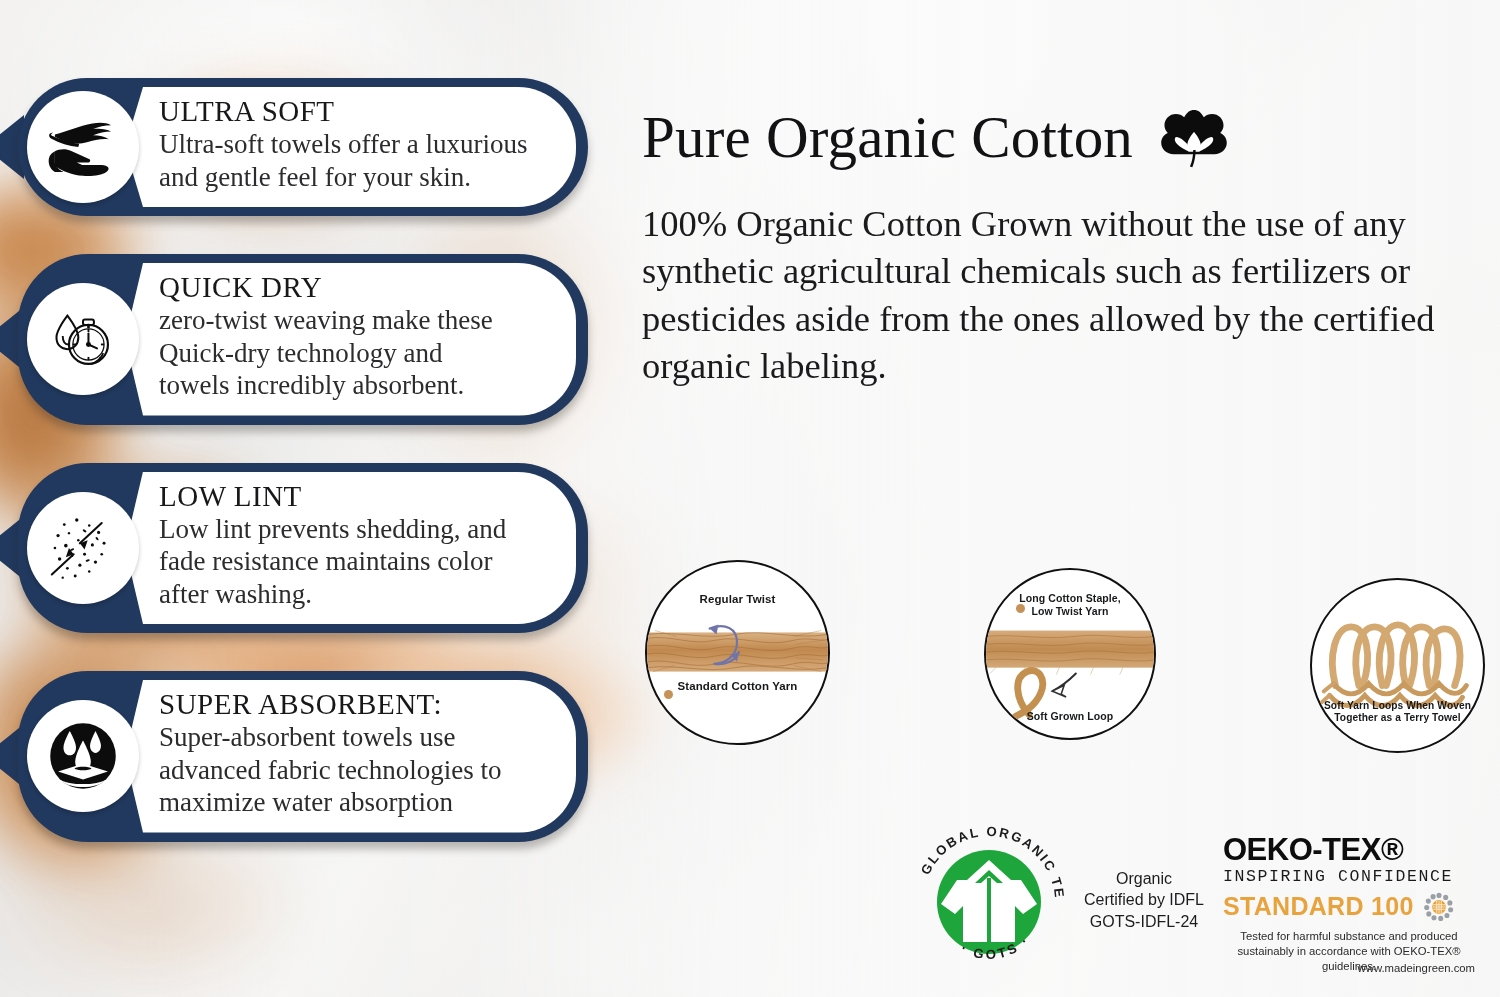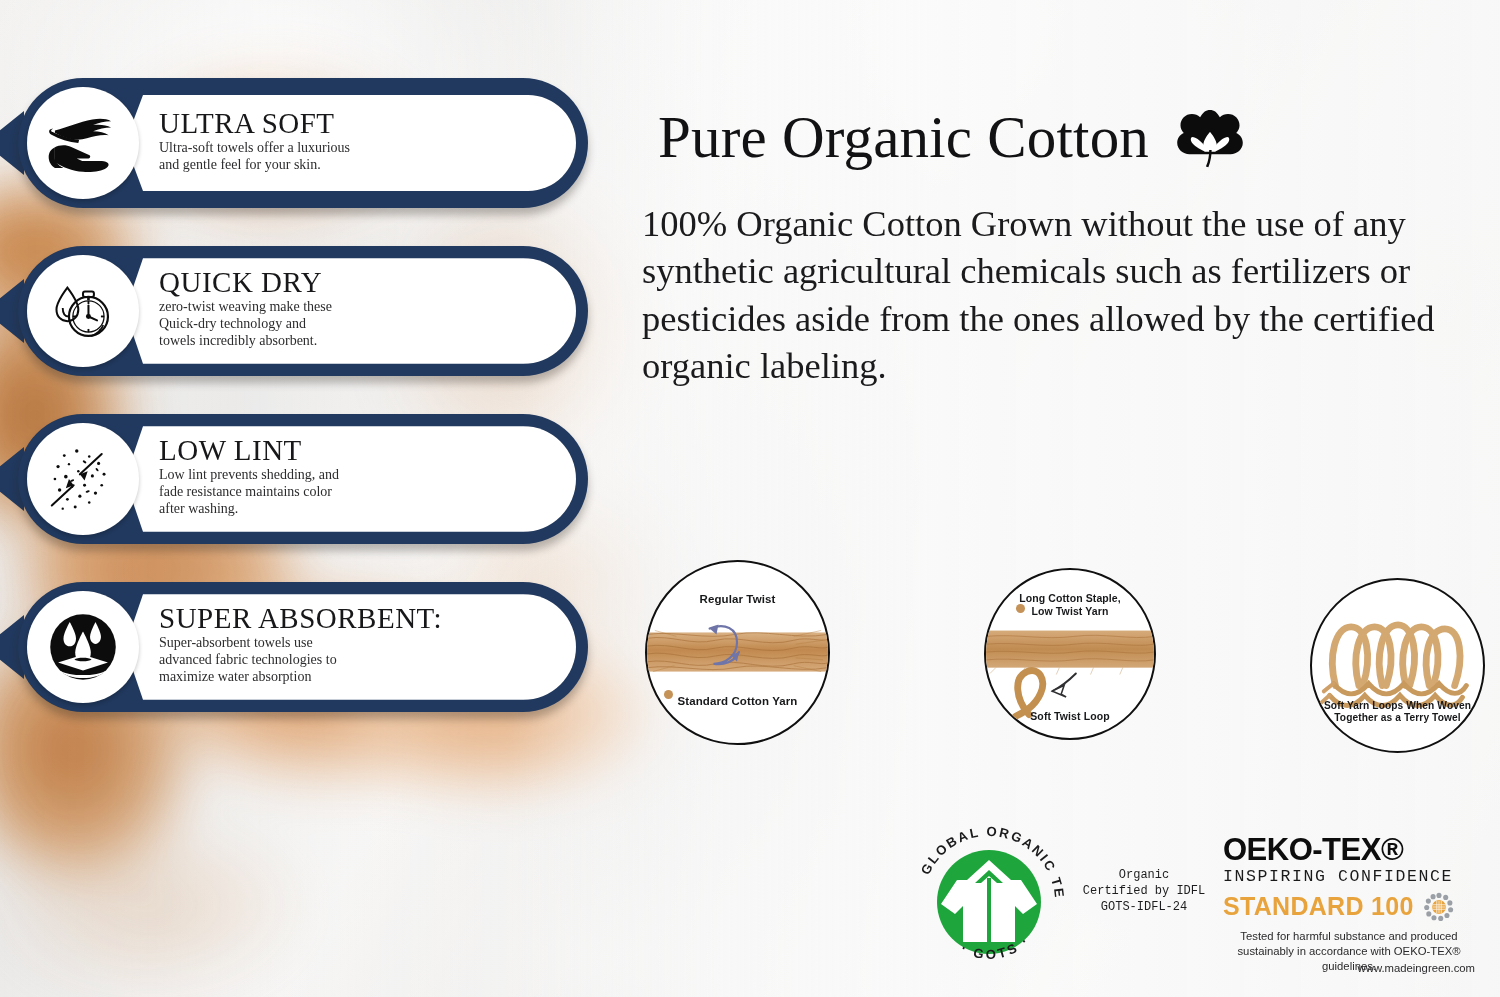--- a/index.html
+++ b/index.html
@@ -116,33 +116,33 @@
   .pill-title {
     font-family: "Liberation Serif", serif;
     font-size: 29px;
     letter-spacing: .5px;
     color: #18181a;
     line-height: 1.08;
     margin-bottom: 1px;
   }
   .pill-desc {
     font-family: "Liberation Serif", serif;
-    font-size: 14px;
+    font-size: 27px;
     line-height: 1.2;
     color: #2c2c2e;
   }
 
   
   .right {
     position: absolute;
     left: 642px; top: 96px;
     width: 838px;
   }
   .headline-row {
-    display: flex; align-items: center; gap: 20px; margin-left: 16px;
+    display: flex; align-items: center; gap: 20px;
   }
   .headline {
     font-family: "Liberation Serif", serif;
     font-size: 59px;
     font-weight: 400;
     color: #121214;
     letter-spacing: .2px;
     white-space: nowrap;
   }
   .cotton-icon { flex: 0 0 auto; width: 82px; height: 82px; }
@@ -182,21 +182,21 @@
     width: 100%;
     text-align: center;
     font-family: "Liberation Sans", sans-serif;
     font-size: 11.5px;
     font-weight: 700;
     color: #17181a;
     line-height: 1.22;
     letter-spacing: .1px;
   }
   .yl-top1 { top: 30px; }
-  .yl-bot1 { top: 132px; }
+  .yl-bot1 { top: 117px; }
   .yl-top2 { top: 22px; font-size: 10.5px; }
   .yl-bot2 { top: 140px; font-size: 10.5px; }
   .yl-bot3 { top: 120px; font-size: 10.2px; }
   .yarn-dot {
     position: absolute;
     width: 9px; height: 9px; border-radius: 50%;
     background: #c59258;
   }
   .yd1 { left: 17px; top: 128px; }
   .yd2 { left: 30px; top: 34px; }
@@ -210,22 +210,22 @@
     align-items: flex-start;
   }
   .gots { position: relative; width: 168px; height: 168px; flex: 0 0 auto; }
   .gots svg { width: 168px; height: 168px; display: block; }
 
   .cert-text {
     flex: 0 0 auto;
     width: 142px;
     margin-top: 50px;
     text-align: center;
-    font-family: Liberation Mono, monospace;
-    font-size: 12px;
+    font-family: Liberation Sans, sans-serif;
+    font-size: 16px;
     line-height: 1.33;
     color: #1d1d1f;
   }
 
   .oeko {
     flex: 0 0 auto;
     width: 252px;
     margin-top: 16px;
     margin-left: 8px;
   }
@@ -504,21 +504,21 @@
         <g stroke="#2f2f31" stroke-width="2" fill="none" stroke-linecap="round">
           <path d="M92 106 C84 114 76 120 68 124"></path>
         </g>
         <path fill="#ffffff" stroke="#2f2f31" stroke-width="1.6" d="M68 124 L80 118 L77 127 L82 130 Z"></path>
       </svg>
       <div class="yarn-dot yd2"></div>
       <div class="yarn-label yl-top2">
         <div>Long Cotton Staple,</div>
         <div>Low Twist Yarn</div>
       </div>
-      <div class="yarn-label yl-bot2">Soft Twist Loop</div>
+      <div class="yarn-label yl-bot2">Soft Grown Loop</div>
     </div>
 
     <div class="yarn-circle c3">
       <svg viewBox="0 0 175 175" aria-hidden="true">
         <g fill="none" stroke="#d4a871" stroke-width="7" stroke-linecap="round">
           <path d="M24 108 C16 78 24 48 40 48 C56 48 62 78 52 108"></path>
           <path d="M48 108 C40 78 48 48 64 48 C80 48 86 78 76 108"></path>
           <path d="M72 108 C64 78 72 46 88 46 C104 46 110 78 100 108"></path>
           <path d="M96 108 C88 78 96 48 112 48 C128 48 134 78 124 108"></path>
           <path d="M120 108 C112 78 120 50 136 50 C152 50 156 80 146 108"></path>

